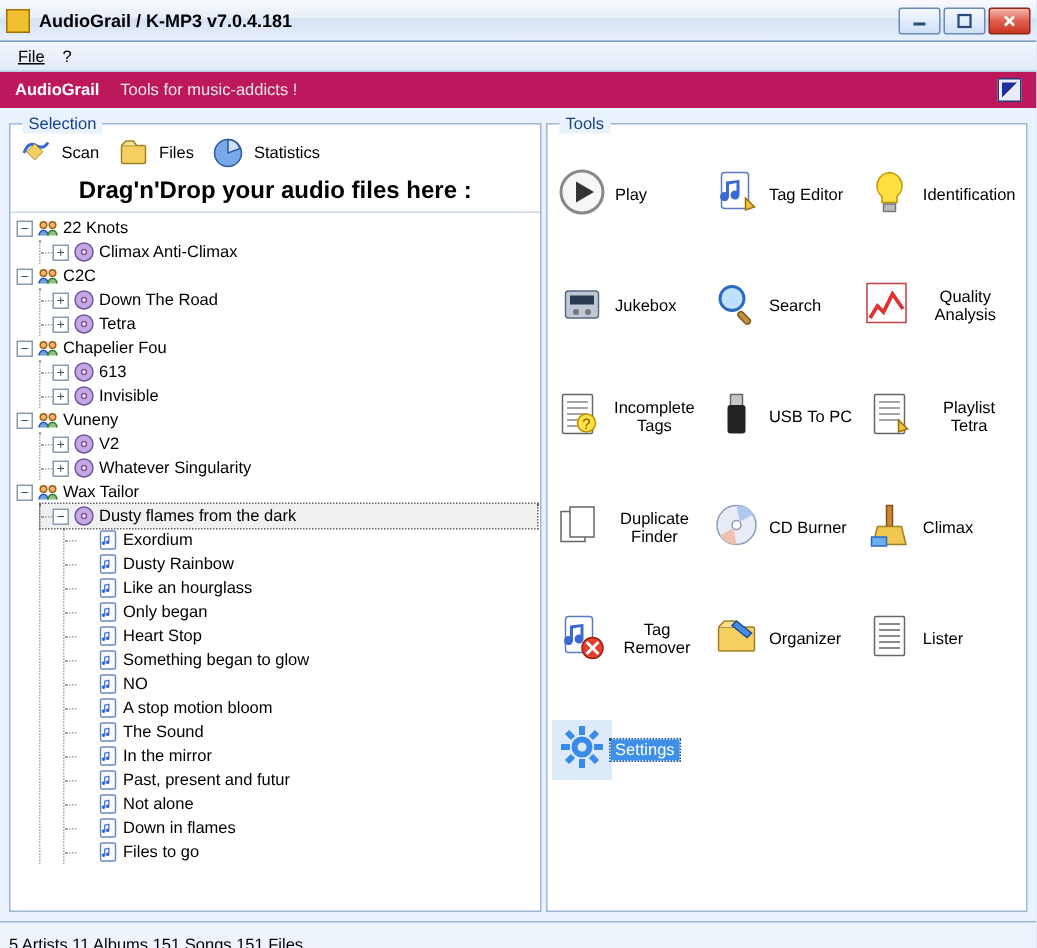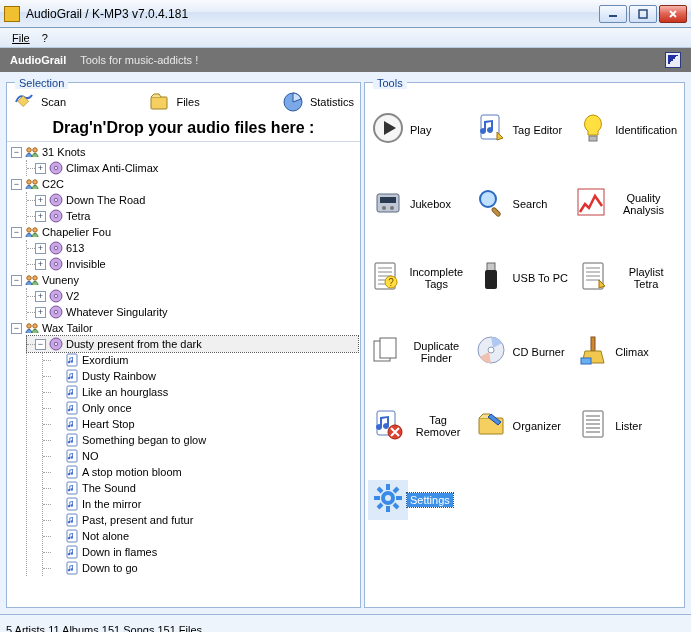--- a/index.html
+++ b/index.html
@@ -1,47 +1,47 @@
 <!DOCTYPE html>
 <html><head>
 <meta charset="utf-8">
 <style>
   * { box-sizing: border-box; }
   html, body { margin: 0; padding: 0; font-family: Tahoma, sans-serif; font-size: 11px; color: #000; }
   body { background: #d4e4f7; width: 691px; height: 632px; overflow: hidden; }
 
   
-  .titlebar { height: 28px; background: linear-gradient(to bottom, #f8fafd 0%, #e6eef9 45%, #d4e2f5 46%, #e8f0fb 100%); border-bottom: 1px solid #7a9ac0; display: flex; align-items: center; padding: 0 4px; }
+  .titlebar { height: 28px; background: linear-gradient(to bottom, #f8fafd 0%, #e6eef9 45%, #d4e2f5 46%, #e8f0fb 100%); border-bottom: 1px solid #7a9ac0; display: flex; align-items: center; padding: 0 4px; font-weight: bold; }
   .titlebar .app-icon { width: 16px; height: 16px; background: #f0c030; border: 1px solid #a07000; margin-right: 6px; }
   .titlebar .title { flex: 1; font-size: 12px; color: #000; }
   .titlebar .winbtn { width: 28px; height: 18px; margin-left: 2px; border: 1px solid #6b8bb5; background: linear-gradient(to bottom,#f5f9ff,#cfe0f7); border-radius: 2px; display: flex; align-items: center; justify-content: center; position: relative; }
   .titlebar .winbtn.close { background: linear-gradient(to bottom,#f7b4ac,#e06050,#c83420); border-color: #8a2a1a; color: #fff; }
   .titlebar .winbtn svg { width: 10px; height: 10px; }
 
   
   .menubar { height: 20px; background: linear-gradient(to bottom,#f3f7fd,#e0eaf7); display: flex; align-items: center; padding: 0 6px; border-bottom: 1px solid #b8cce0; }
   .menubar .menu-item { padding: 2px 6px; text-decoration: underline; text-decoration-color: transparent; }
   .menubar .menu-item .u { text-decoration: underline; }
 
   
-  .brandbar { height: 24px; background: #737373; color: #fff; display: flex; align-items: center; padding: 0 10px; font-size: 11px; }
+  .brandbar { height: 24px; background: #be185d; color: #fff; display: flex; align-items: center; padding: 0 10px; font-size: 11px; }
   .brandbar .brand-name { font-weight: bold; margin-right: 14px; }
   .brandbar .brand-tag { color: #e8e8e8; }
   .brandbar .spacer { flex: 1; }
   .brand-logo { width: 16px; height: 16px; background: #eaedf5; border: 1px solid #2a3a80; position: relative; }
   .brand-logo::after { content: ""; position: absolute; inset: 2px; background: linear-gradient(135deg,#2030a0 50%, transparent 50%); }
 
   
   .main { display: flex; gap: 3px; padding: 6px; height: calc(100% - 28px - 20px - 24px - 18px); }
   .panel { border: 1px solid #9cb6da; background: #fff; position: relative; }
   .panel.selection { width: 355px; display: flex; flex-direction: column; }
   .panel.tools { flex: 1; display: flex; flex-direction: column; }
 
   
-  .sel-toolbar { display: flex; justify-content: space-between; align-items: center; padding: 6px 0 2px; }
+  .sel-toolbar { display: flex; justify-content: flex-start; align-items: center; padding: 6px 0 2px; }
   .sel-toolbar .tbtn { display: flex; align-items: center; gap: 6px; padding: 2px 6px; }
   .tbtn .ico { width: 22px; height: 22px; }
   .drag-hint { text-align: center; font-weight: bold; font-size: 16px; padding: 2px 0 4px; }
 
   
   .tree-wrap { flex: 1; overflow: auto; border-top: 1px solid #cfd9e8; position: relative; }
   .tree { padding: 2px 2px 2px 4px; }
   .node { position: relative; }
   .row { display: flex; align-items: center; height: 16px; white-space: nowrap; }
   .toggle { width: 11px; height: 11px; border: 1px solid #8a99b0; background: #fff; margin-right: 3px; display: flex; align-items: center; justify-content: center; font-size: 9px; line-height: 1; color: #3a4a66; cursor: pointer; }
@@ -251,21 +251,21 @@
     <div class="drag-hint">Drag'n'Drop your audio files here :</div>
 
     <div class="tree-wrap">
       <div class="tree" id="tree-root">
           <div class="node">
             <div class="row">
               <span class="toggle">−</span>
               <svg viewBox="0 0 14 14" class="icon">
                 <use href="#ic-artist"></use>
               </svg>
-              <span class="label">31 Knots</span>
+              <span class="label">22 Knots</span>
             </div>
             <div class="kids">
               <div class="node">
                 <div class="row">
                   <span class="toggle">+</span>
                   <svg viewBox="0 0 14 14" class="icon">
                     <use href="#ic-album"></use>
                   </svg>
                   <span class="label">Climax Anti-Climax</span>
                 </div>
@@ -367,21 +367,21 @@
               </svg>
               <span class="label">Wax Tailor</span>
             </div>
             <div class="kids">
               <div class="node">
                 <div class="row selected">
                   <span class="toggle">−</span>
                   <svg viewBox="0 0 14 14" class="icon">
                     <use href="#ic-album"></use>
                   </svg>
-                  <span class="label">Dusty present from the dark</span>
+                  <span class="label">Dusty flames from the dark</span>
                 </div>
                 <div class="kids">
                   <div class="node">
                     <div class="row">
                       <span class="toggle none"></span>
                       <svg viewBox="0 0 14 14" class="icon">
                         <use href="#ic-track"></use>
                       </svg>
                       <span class="label">Exordium</span>
                     </div>
@@ -403,21 +403,21 @@
                       </svg>
                       <span class="label">Like an hourglass</span>
                     </div>
                   </div>
                   <div class="node">
                     <div class="row">
                       <span class="toggle none"></span>
                       <svg viewBox="0 0 14 14" class="icon">
                         <use href="#ic-track"></use>
                       </svg>
-                      <span class="label">Only once</span>
+                      <span class="label">Only began</span>
                     </div>
                   </div>
                   <div class="node">
                     <div class="row">
                       <span class="toggle none"></span>
                       <svg viewBox="0 0 14 14" class="icon">
                         <use href="#ic-track"></use>
                       </svg>
                       <span class="label">Heart Stop</span>
                     </div>
@@ -493,21 +493,21 @@
                       </svg>
                       <span class="label">Down in flames</span>
                     </div>
                   </div>
                   <div class="node">
                     <div class="row">
                       <span class="toggle none"></span>
                       <svg viewBox="0 0 14 14" class="icon">
                         <use href="#ic-track"></use>
                       </svg>
-                      <span class="label">Down to go</span>
+                      <span class="label">Files to go</span>
                     </div>
                   </div>
                 </div>
               </div>
             </div>
           </div>
         </div>
     </div>
   </div>
 

